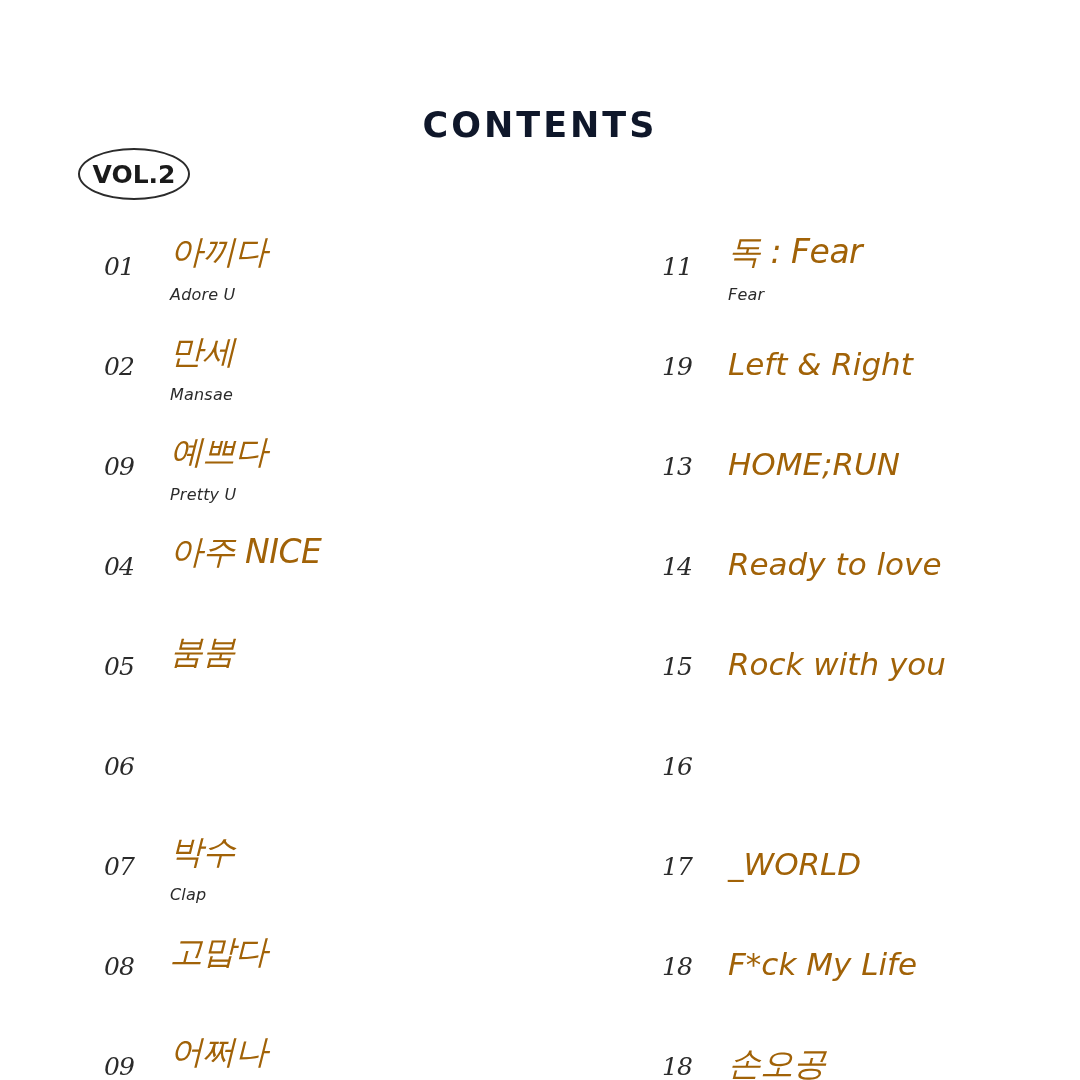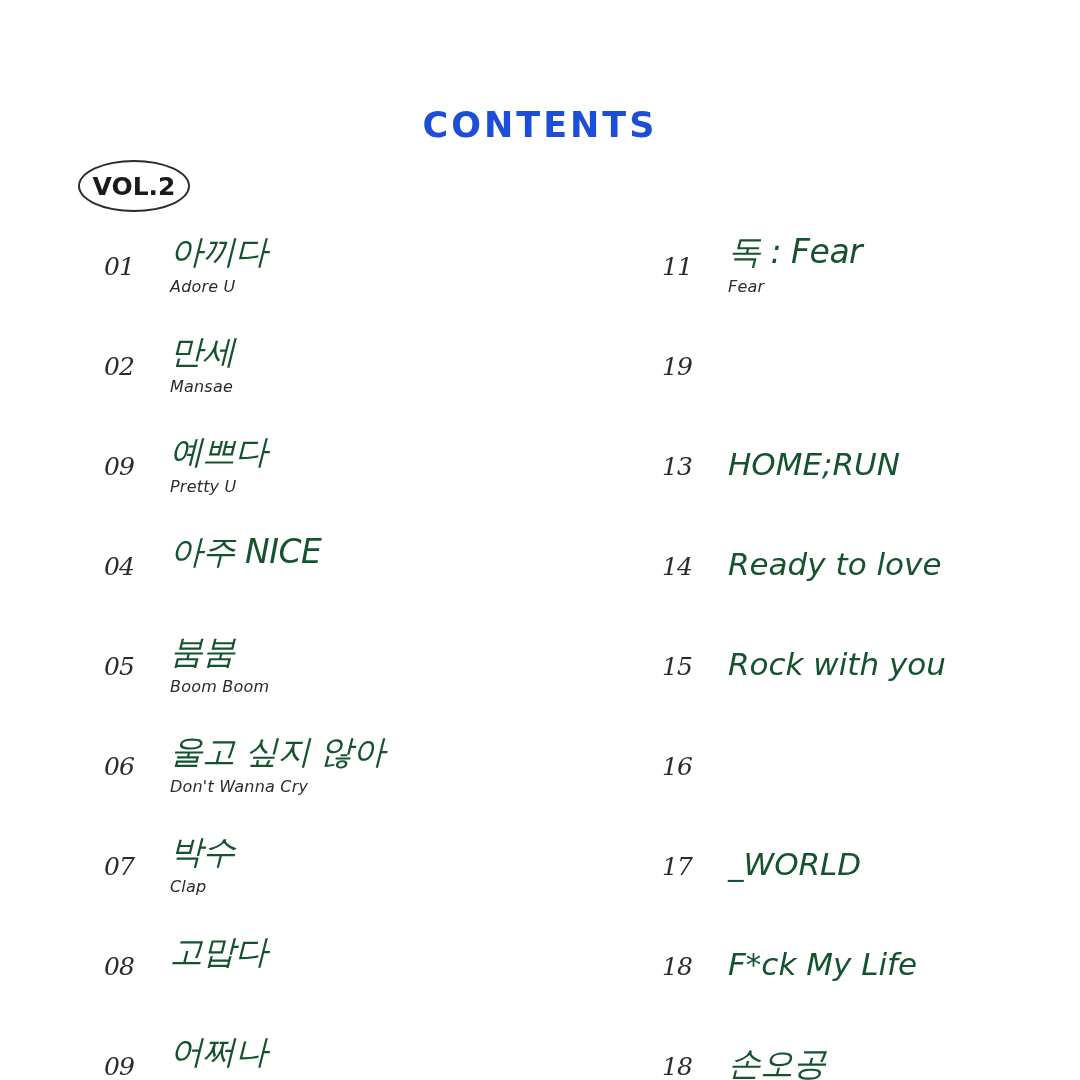--- a/index.html
+++ b/index.html
@@ -24,27 +24,27 @@
 
   .contents-title {
     position: absolute;
     top: 105px;
     left: 0;
     width: 1080px;
     text-align: center;
     font-size: 35px;
     font-weight: bold;
     letter-spacing: 3px;
-    color: #1d4ed8;
+    color: #0f172a;
     font-family: "DejaVu Sans", sans-serif;
   }
 
   .vol-badge {
     position: absolute;
-    top: 160px;
+    top: 148px;
     left: 78px;
     width: 108px;
     height: 48px;
     border: 2.5px solid #2b2b2b;
     border-radius: 50%;
     display: flex;
     align-items: center;
     justify-content: center;
     font-size: 25px;
     font-weight: 600;
@@ -93,34 +93,34 @@
   }
 
   .track-text {
     flex: 1;
     padding-top: 6px;
   }
 
   .track-title {
     font-size: 33px;
     line-height: 40px;
-    color: #14532d;
+    color: #a16207;
     font-weight: 400;
     font-family: "DejaVu Sans", sans-serif;
     letter-spacing: -0.5px;
     white-space: nowrap;
   }
 
   .track-sub {
     font-size: 16px;
     line-height: 22px;
     color: #2b2b2b;
     font-family: "DejaVu Sans", sans-serif;
     letter-spacing: 0.2px;
-    margin-top: 4px;
+    margin-top: 12px;
     white-space: nowrap;
   }
 
   .track-title.latin {
     font-size: 31px;
     letter-spacing: 0px;
   }
 
   
   .col-right .track-text.centered {
@@ -168,30 +168,25 @@
         <div class="track-num">04</div>
         <div class="track-text">
           <div class="track-title">아주 NICE</div>
         </div>
       </div>
 
       <div class="track">
         <div class="track-num">05</div>
         <div class="track-text">
           <div class="track-title">붐붐</div>
-          <div class="track-sub">Boom Boom</div>
         </div>
       </div>
 
       <div class="track">
         <div class="track-num">06</div>
-        <div class="track-text">
-          <div class="track-title">울고 싶지 않아</div>
-          <div class="track-sub">Don't Wanna Cry</div>
-        </div>
       </div>
 
       <div class="track">
         <div class="track-num">07</div>
         <div class="track-text">
           <div class="track-title">박수</div>
           <div class="track-sub">Clap</div>
         </div>
       </div>
 
@@ -217,20 +212,23 @@
       <div class="track">
         <div class="track-num">11</div>
         <div class="track-text">
           <div class="track-title">독 : Fear</div>
           <div class="track-sub">Fear</div>
         </div>
       </div>
 
       <div class="track">
         <div class="track-num">19</div>
+        <div class="track-text centered">
+          <div class="track-title latin">Left &amp; Right</div>
+        </div>
       </div>
 
       <div class="track">
         <div class="track-num">13</div>
         <div class="track-text centered">
           <div class="track-title latin">HOME;RUN</div>
         </div>
       </div>
 
       <div class="track">

